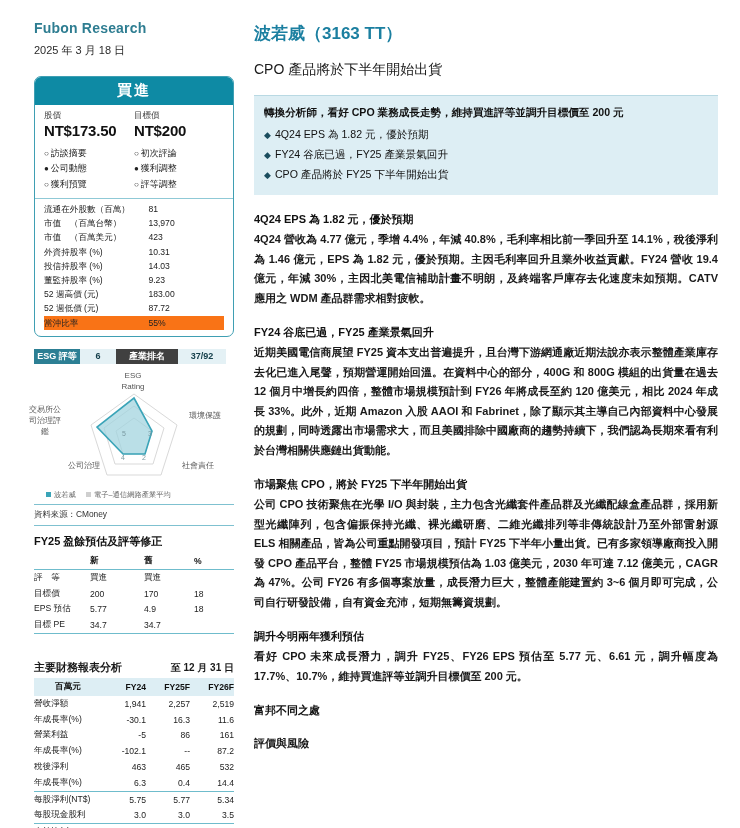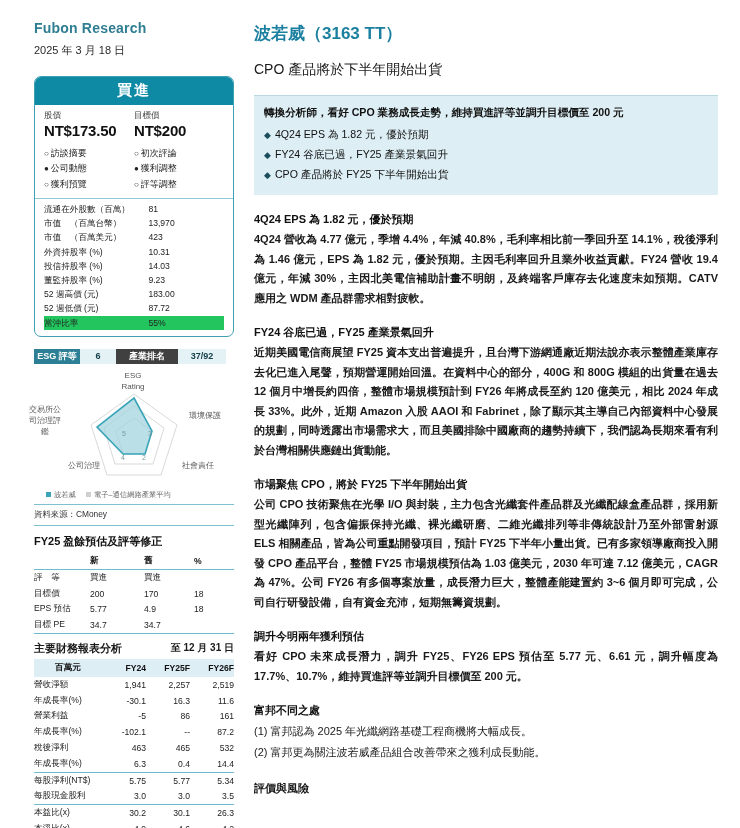--- a/index.html
+++ b/index.html
@@ -42,43 +42,43 @@
   .price-val { font-size: 15px; font-weight: bold; color: #111; letter-spacing: -.2px; }
 
   .chk-block { padding: 1px 9px 5px; }
   .chk-row { display: flex; margin: 2.5px 0; }
   .chk-item { width: 50%; font-size: 9px; color: #222; white-space: nowrap; }
   .chk-item .dot { font-size: 8px; margin-right: 2px; }
 
   .stat-sep { border-top: 1px solid #8fc9d6; margin: 0 0 0 0; }
   .stats { padding: 3px 9px 6px; }
   .stat-row { display: flex; font-size: 8.6px; line-height: 14.2px; color: #222; }
-  .stat-row.alt { background: #22c55e; }
+  .stat-row.alt { background: #f97316; }
   .stat-name { width: 58%; }
   .stat-val { width: 42%; }
 
   .esg-bar { display: flex; margin-top: 12px; height: 15px; font-size: 9px; }
   .esg-bar > div { display:flex; align-items:center; justify-content:center; }
   .esg-k { background: #2c7f94; color:#fff; width: 46px; font-weight: bold;}
   .esg-v { background: #e4f1f5; color:#15404c; width: 36px; font-weight: bold;}
   .esg-k2 { background: #404040; color:#fff; width: 62px; font-weight: bold;}
   .esg-v2 { background: #e4f1f5; color:#15404c; width: 48px; font-weight: bold;}
 
   .radar-wrap { position: relative; height: 130px; margin-top: 4px; }
   .radar-wrap svg { position:absolute; left: 22px; top: 2px; }
   .rlab { position:absolute; font-size: 8px; color: #555; line-height: 11px; text-align:center; width: 42px;}
   .legend { position:absolute; bottom: -2px; left: 12px; font-size: 7.3px; color:#666; display:flex; gap:10px;}
   .legend i { display:inline-block; width:5px; height:5px; margin-right:3px; }
 
   .srcline { border-top: 1px solid #7fc1d0; margin-top: 6px; padding-top: 4px;
              font-size: 8.4px; color: #333; border-bottom: 1px solid #7fc1d0; padding-bottom: 5px;}
 
   .tbl-title { font-size: 11px; font-weight: bold; margin: 8px 0 4px; color:#111; }
-  .tbl-title-row { display:flex; justify-content:space-between; align-items:center;
-                   margin: 7px 0 3px; }
+  .tbl-title-row { display:flex; justify-content:space-between; align-items:flex-end;
+                   margin: 26px 0 3px; }
   .ftable { width: 100%; border-collapse: collapse; font-size: 8.6px; }
   .ftable th { font-weight: bold; padding: 2px 0; color:#111; }
   .ftable td { padding: 1.9px 0; color:#222; }
   .ftable .num { text-align: right; }
   .ftable .c2 { width: 27%; } .ftable .c3 { width: 25%; } .ftable .c4 { width: 20%; }
   .hdr-line th { border-bottom: 1px solid #6fbccc; }
   .bot-line td { border-bottom: 1px solid #6fbccc; }
   .fin-head th { background:#ddeef4; text-align: right; padding: 3px 0; }
   .fin-head th:first-child { text-align: center; }
 
@@ -360,22 +360,18 @@
       <p>公司 CPO 技術聚焦在光學 I/O 與封裝，主力包含光纖套件產品群及光纖配線盒產品群，採用新型光纖陣列，包含偏振保持光纖、裸光纖研磨、二維光纖排列等非傳統設計乃至外部雷射源 ELS 相關產品，皆為公司重點開發項目，預計 FY25 下半年小量出貨。已有多家領導廠商投入開發 CPO 產品平台，整體 FY25 市場規模預估為 1.03 億美元，2030 年可達 7.12 億美元，CAGR 為 47%。公司 FY26 有多個專案放量，成長潛力巨大，整體產能建置約 3~6 個月即可完成，公司自行研發設備，自有資金充沛，短期無籌資規劃。</p>
     </div>
 
     <div class="sec">
       <h3>調升今明兩年獲利預估</h3>
       <p>看好 CPO 未來成長潛力，調升 FY25、FY26 EPS 預估至 5.77 元、6.61 元，調升幅度為 17.7%、10.7%，維持買進評等並調升目標價至 200 元。</p>
     </div>
 
     <div class="sec">
       <h3>富邦不同之處</h3>
-      <ol>
-        <li>(1)  富邦認為 2025 年光纖網路基礎工程商機將大幅成長。</li>
-        <li>(2)  富邦更為關注波若威產品組合改善帶來之獲利成長動能。</li>
-      </ol>
     </div>
 
     <div class="tail">評價與風險</div>
   </main>
 
 </div>
 
 </body></html>

